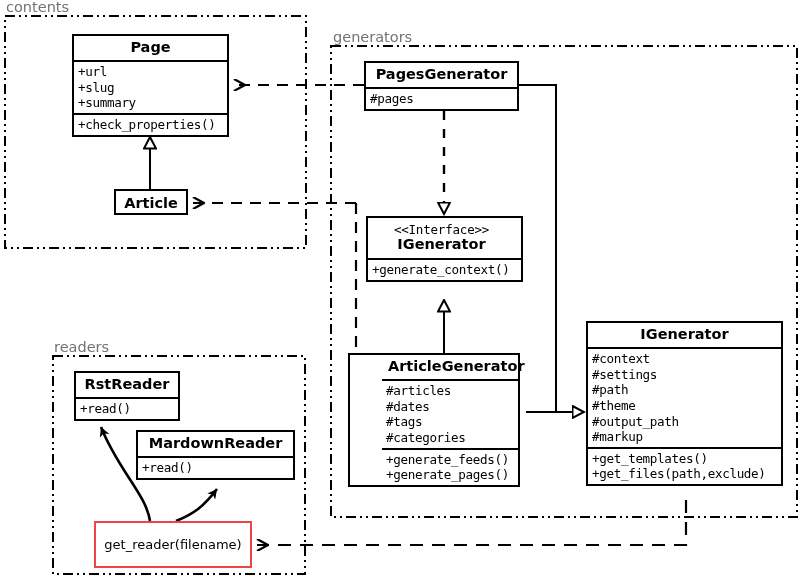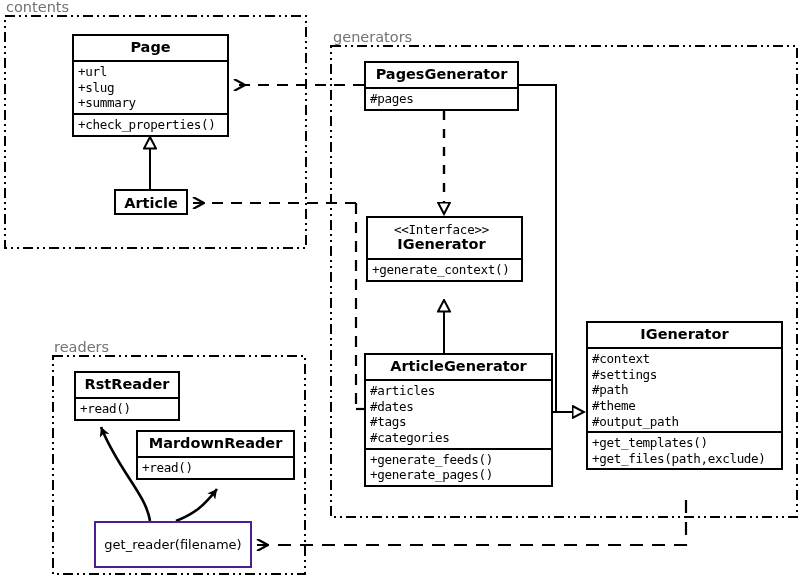--- a/index.html
+++ b/index.html
@@ -59,21 +59,21 @@
     line-height: 15.6px;
     color: #000000;
     white-space: nowrap;
     letter-spacing: -0.35px;
   }
   
   .func-box {
     position: absolute;
     box-sizing: border-box;
     background: #ffffff;
-    border: 2px solid #4c1d95;
+    border: 2px solid #ef4444;
     display: flex;
     align-items: center;
     justify-content: center;
     z-index: 5;
   }
   .func-label {
     font-family: "DejaVu Sans", sans-serif;
     font-size: 13px;
     color: #000000;
     white-space: nowrap;
@@ -166,21 +166,21 @@
   <div class="uml-class" style="left:366px; top:216px; width:157px;">
     <div class="uml-name" style="padding:5px 12px 6px 6px;">
       <span class="uml-stereotype">&lt;&lt;Interface&gt;&gt;</span>
       <span>IGenerator</span>
     </div>
     <div class="uml-compartment">
       <div class="uml-feature">+generate_context()</div>
     </div>
   </div>
 
-  <div class="uml-class" style="left:364px; top:353px; width:189px;">
+  <div class="uml-class" style="left:348px; top:353px; width:172px;padding-left:32px;">
     <div class="uml-name">ArticleGenerator</div>
     <div class="uml-compartment">
       <div class="uml-feature">#articles</div>
       <div class="uml-feature">#dates</div>
       <div class="uml-feature">#tags</div>
       <div class="uml-feature">#categories</div>
     </div>
     <div class="uml-compartment">
       <div class="uml-feature">+generate_feeds()</div>
       <div class="uml-feature">+generate_pages()</div>
@@ -188,20 +188,21 @@
   </div>
 
   <div class="uml-class" style="left:586px; top:321px; width:197px;">
     <div class="uml-name">IGenerator</div>
     <div class="uml-compartment">
       <div class="uml-feature">#context</div>
       <div class="uml-feature">#settings</div>
       <div class="uml-feature">#path</div>
       <div class="uml-feature">#theme</div>
       <div class="uml-feature">#output_path</div>
+      <div class="uml-feature">#markup</div>
     </div>
     <div class="uml-compartment">
       <div class="uml-feature">+get_templates()</div>
       <div class="uml-feature">+get_files(path,exclude)</div>
     </div>
   </div>
 
   <div class="uml-class" style="left:74px; top:371px; width:106px;">
     <div class="uml-name">RstReader</div>
     <div class="uml-compartment">

